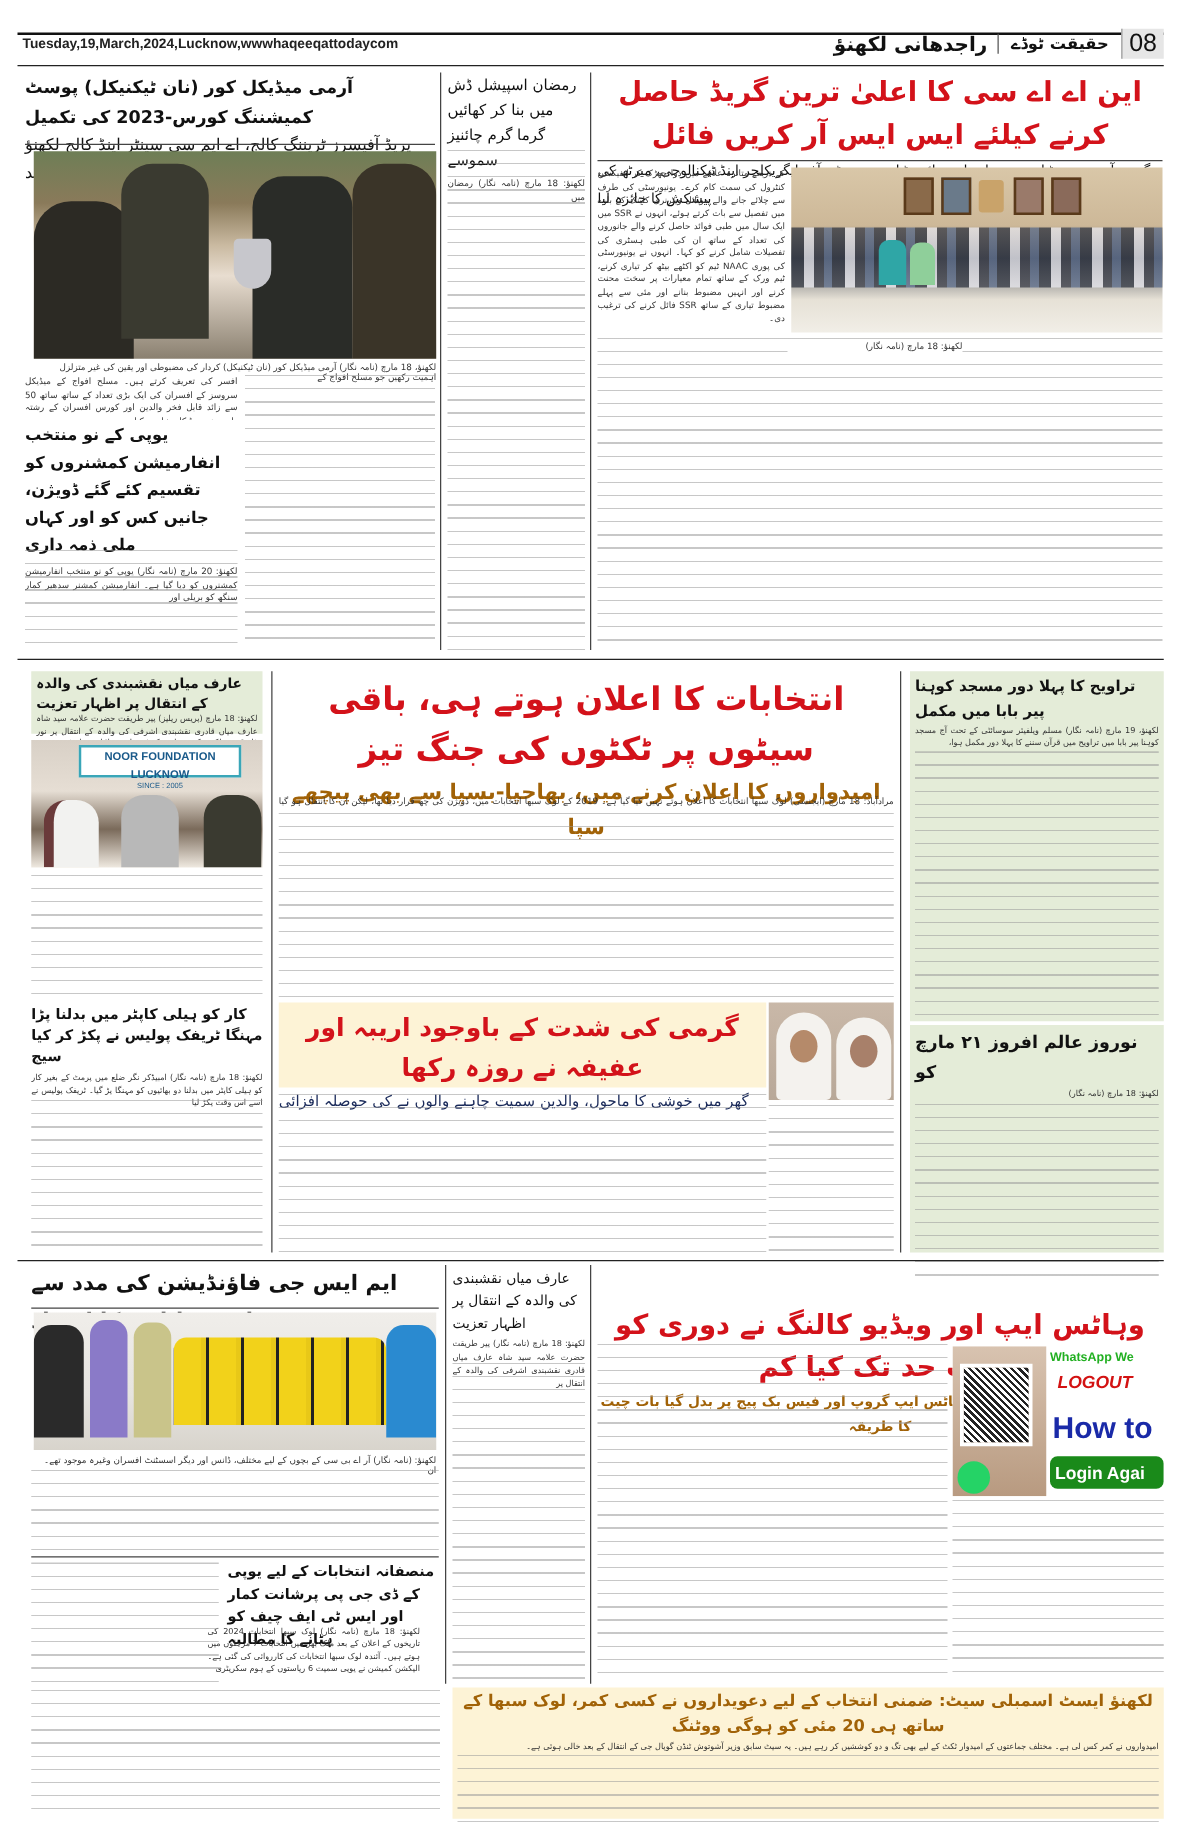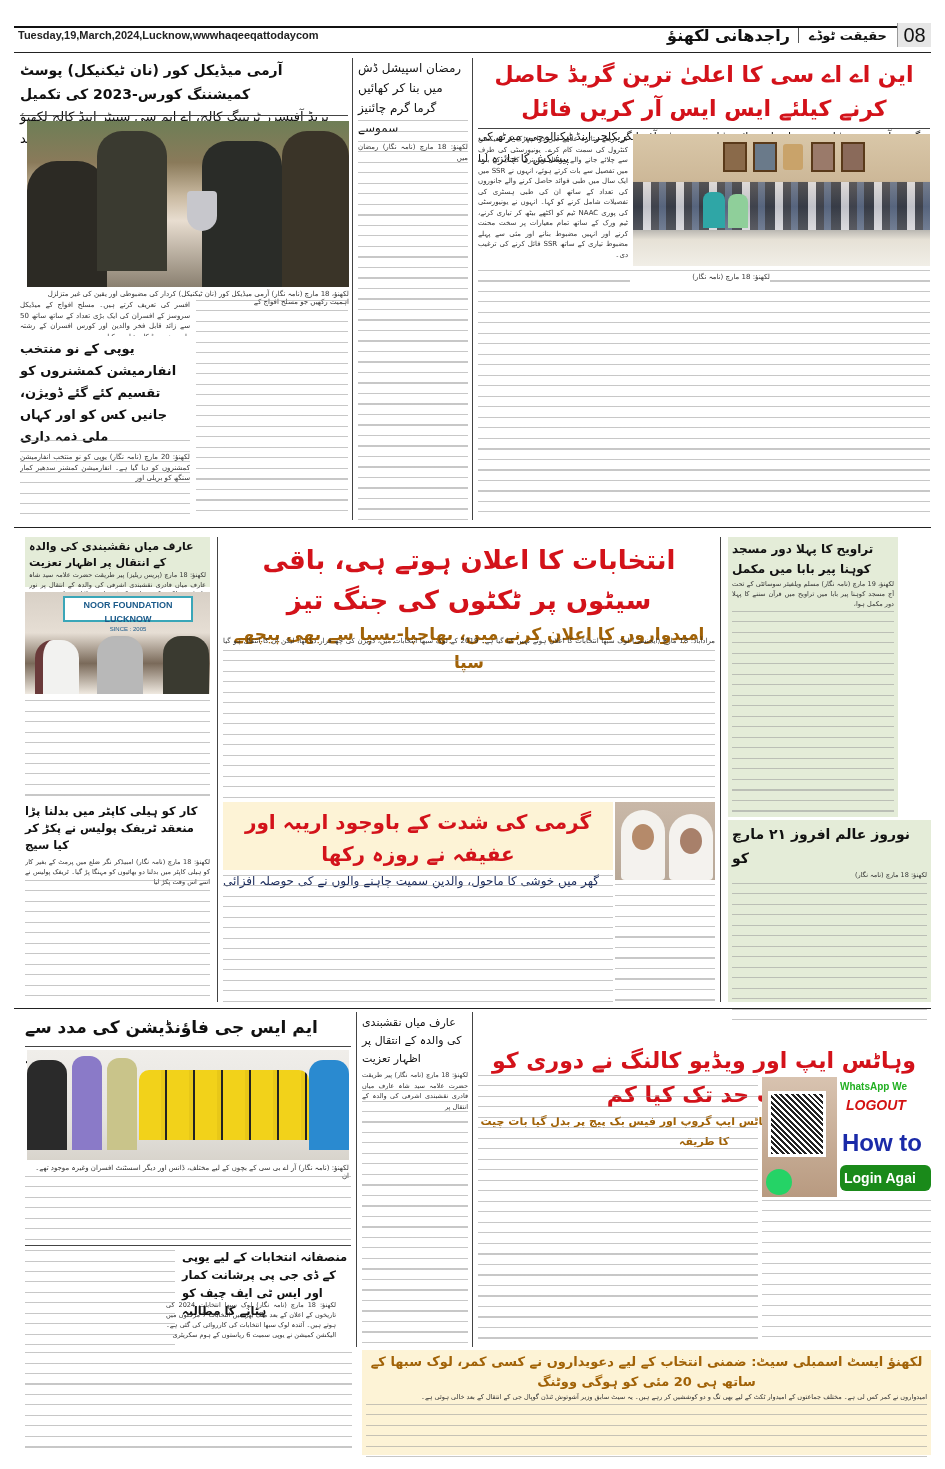--- a/index.html
+++ b/index.html
@@ -93,21 +93,21 @@
   <div style="position:absolute;left:38px;top:4px;width:130px;height:26px;background:#fff;border:2px solid #3aa6b8;text-align:center;">
     <div style="font-family:'Liberation Sans',sans-serif;font-size:9px;font-weight:bold;color:#1a5a8a;line-height:14px;">NOOR FOUNDATION LUCKNOW</div>
     <div style="font-family:'Liberation Sans',sans-serif;font-size:6px;color:#1a5a8a;">SINCE : 2005</div>
   </div>
   <div style="position:absolute;left:10px;top:48px;width:44px;height:54px;background:#f2f2f0;border-radius:18px 18px 0 0;border-left:8px solid #6a3a3a;"></div>
   <div style="position:absolute;left:72px;top:44px;width:46px;height:58px;background:#b8b8b8;border-radius:18px 18px 0 0;"></div>
   <div style="position:absolute;left:138px;top:44px;width:46px;height:58px;background:#3a3a30;border-radius:18px 18px 0 0;"></div>
 </div>
 <div class="col-text lines" style="position:absolute;left:25px;top:700px;width:185px;height:100px;"></div>
 <div class="abs" style="left:25px;top:803px;width:185px;">
-  <div class="headline-black" style="font-size:11.5px;line-height:17px;">کار کو ہیلی کاپٹر میں بدلنا پڑا منعقد ٹریفک پولیس نے پکڑ کر کیا سیج</div>
+  <div class="headline-black" style="font-size:11.5px;line-height:17px;">کار کو ہیلی کاپٹر میں بدلنا پڑا مہنگا ٹریفک پولیس نے پکڑ کر کیا سیج</div>
   <div class="col-text" style="margin-top:3px;font-size:6.5px;line-height:10px;">لکھنؤ: 18 مارچ (نامہ نگار) امبیڈکر نگر ضلع میں پرمٹ کے بغیر کار کو ہیلی کاپٹر میں بدلنا دو بھائیوں کو مہنگا پڑ گیا۔ ٹریفک پولیس نے اسے اس وقت پکڑ لیا</div>
 </div>
 <div class="col-text lines" style="position:absolute;left:25px;top:880px;width:185px;height:122px;"></div>
 <div class="vrule" style="left:217px;top:537px;height:465px;"></div>
 
 <div class="abs" style="left:223px;top:540px;width:492px;">
   <div class="headline-red" style="font-size:26px;line-height:40px;">انتخابات کا اعلان ہوتے ہی، باقی سیٹوں پر ٹکٹوں کی جنگ تیز</div>
   <div class="headline-blue" style="font-size:17px;line-height:28px;">امیدواروں کا اعلان کرنے میں، بھاجپا-بسپا سے بھی پیچھے سپا</div>
 </div>
 <div class="col-text" style="position:absolute;left:223px;top:636px;width:492px;height:12px;">مرادآباد: 18 مارچ (ایجنسی) لوک سبھا انتخابات کا اعلان ہوتے نہیں کیا گیا ہے۔ 2019 کے لوک سبھا انتخابات میں، ڈویژن کی چھ قرار دیا تھا، لیکن ان کا انتقال ہو گیا ہے۔ ایسے میں ایس پی کو سنبھل میں</div>
@@ -122,21 +122,21 @@
     <div style="position:absolute;left:11px;top:14px;width:22px;height:26px;background:#b58a6a;border-radius:50%;"></div>
   </div>
   <div style="position:absolute;left:54px;top:12px;width:44px;height:66px;background:#f4f2ee;border-radius:22px 22px 4px 4px;">
     <div style="position:absolute;left:11px;top:14px;width:22px;height:26px;background:#a8806a;border-radius:50%;"></div>
   </div>
 </div>
 <div class="col-text lines" style="position:absolute;left:223px;top:875px;width:390px;height:127px;"></div>
 <div class="col-text lines" style="position:absolute;left:615px;top:884px;width:100px;height:118px;"></div>
 <div class="vrule" style="left:720px;top:537px;height:465px;"></div>
 
-<div class="abs box-green" style="left:728px;top:537px;width:170px;height:280px;padding:2px 4px;">
+<div class="abs box-green" style="left:728px;top:537px;width:203px;height:280px;padding:2px 4px;">
   <div class="headline-black" style="font-size:12px;line-height:20px;">تراویح کا پہلا دور مسجد کوہنا پیر بابا میں مکمل</div>
   <div class="col-text" style="font-size:6.5px;line-height:10px;">لکھنؤ، 19 مارچ (نامہ نگار) مسلم ویلفیئر سوسائٹی کے تحت آج مسجد کوہنا پیر بابا میں تراویح میں قرآن سننے کا پہلا دور مکمل ہوا،</div>
   <div class="col-text lines" style="height:220px;margin-top:2px;"></div>
 </div>
 <div class="abs box-green" style="left:728px;top:820px;width:203px;height:182px;padding:2px 4px;">
   <div class="headline-black" style="font-size:14px;line-height:24px;">نوروز عالم افروز ۲۱ مارچ کو</div>
   <div class="col-text" style="font-size:6.5px;">لکھنؤ: 18 مارچ (نامہ نگار)</div>
   <div class="col-text lines" style="height:140px;margin-top:2px;"></div>
 </div>
 

